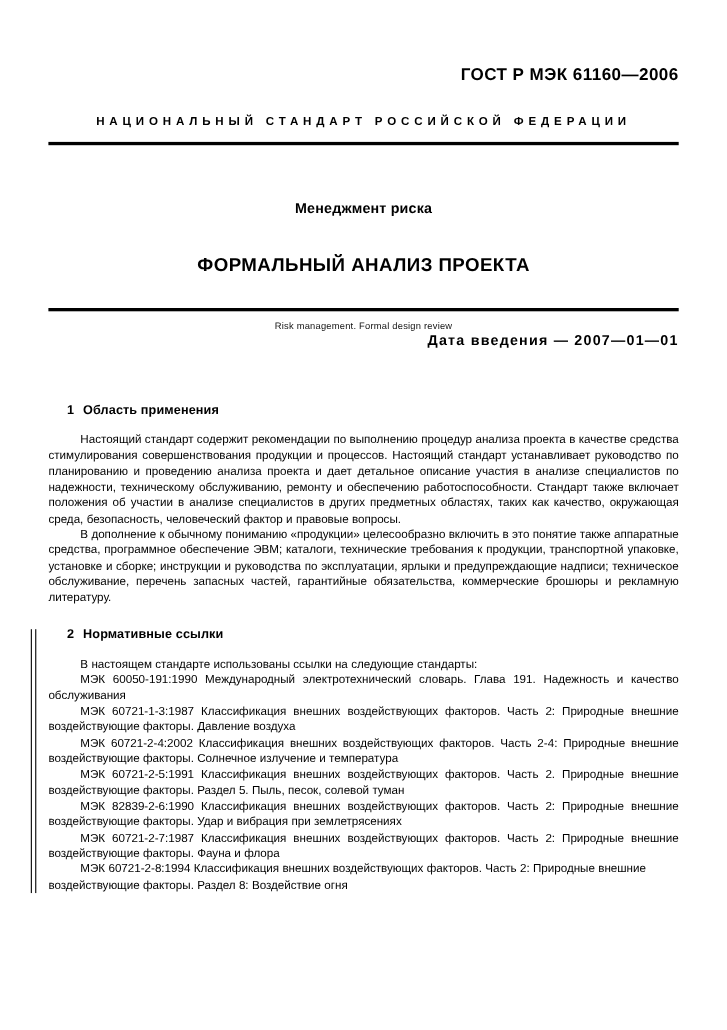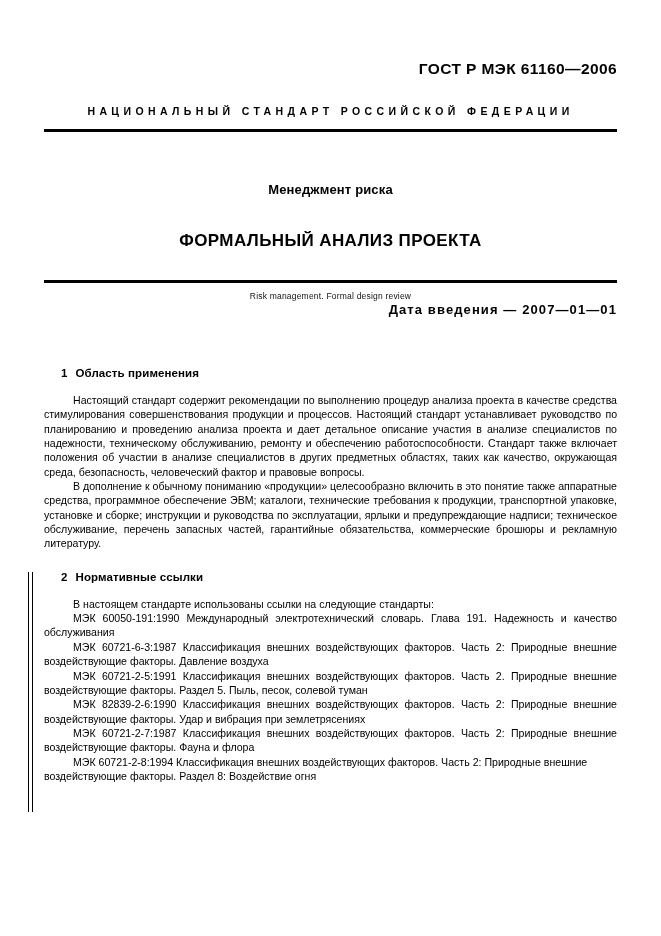--- a/index.html
+++ b/index.html
@@ -225,21 +225,22 @@
       </section>
 
       <div class="section-gap"></div>
 
       <section>
         <h2 class="section-heading">
           <span class="num">2</span><span>Нормативные ссылки</span>
         </h2>
         <p class="para ref-intro">В настоящем стандарте использованы ссылки на следующие стандарты:</p>
         <p class="para ref-item">МЭК 60050-191:1990 Международный электротехнический словарь. Глава 191. Надежность и качество обслуживания</p>
-        <p class="para ref-item">МЭК 60721-6-3:1987 Классификация внешних воздействующих факторов. Часть 2: Природные внешние воздействующие факторы. Давление воздуха</p>
+        <p class="para ref-item">МЭК 60721-1-3:1987 Классификация внешних воздействующих факторов. Часть 2: Природные внешние воздействующие факторы. Давление воздуха</p>
+        <p class="para ref-item">МЭК 60721-2-4:2002 Классификация внешних воздействующих факторов. Часть 2-4: Природные внешние воздействующие факторы. Солнечное излучение и температура</p>
         <p class="para ref-item">МЭК 60721-2-5:1991 Классификация внешних воздействующих факторов. Часть 2. Природные внешние воздействующие факторы. Раздел 5. Пыль, песок, солевой туман</p>
         <p class="para ref-item">МЭК 82839-2-6:1990 Классификация внешних воздействующих факторов. Часть 2: Природные внешние воздействующие факторы. Удар и вибрация при землетрясениях</p>
         <p class="para ref-item">МЭК 60721-2-7:1987 Классификация внешних воздействующих факторов. Часть 2: Природные внешние воздействующие факторы. Фауна и флора</p>
         <p class="para ref-item">МЭК 60721-2-8:1994 Классификация внешних воздействующих факторов. Часть 2: Природные внешние воздействующие факторы. Раздел 8: Воздействие огня</p>
       </section>
 
     </div>
 
     <div class="change-bars">
       <span class="b1"></span>

